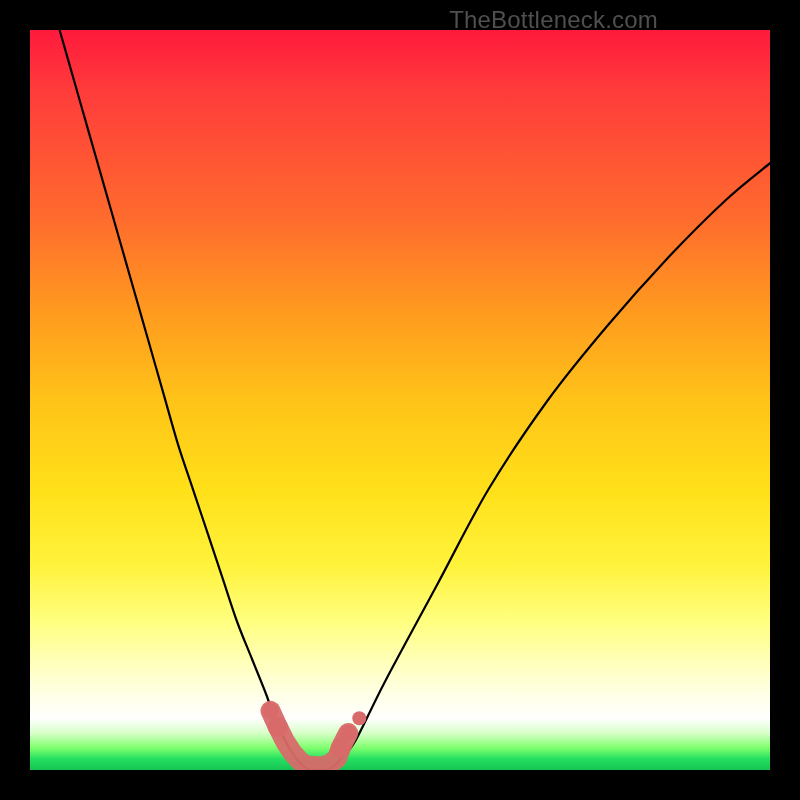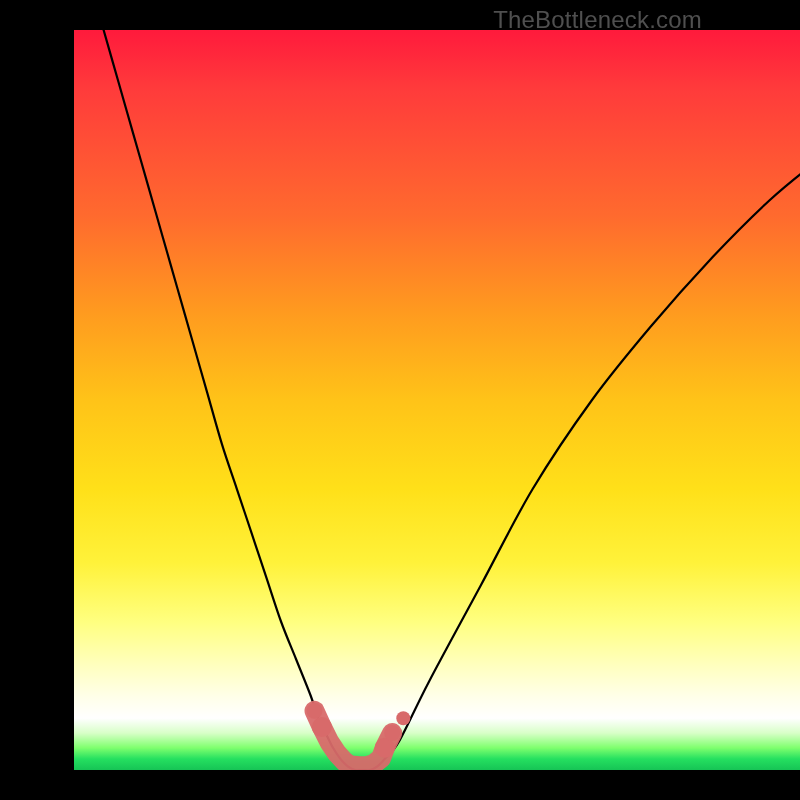--- a/index.html
+++ b/index.html
@@ -11,21 +11,20 @@
     background: #000;
     font-family: Arial, Helvetica, sans-serif;
   }
   .frame {
     position: absolute;
     left: 0;
     top: 0;
     width: 672px;
     height: 800px;
     background: #000;
-    margin-left: 44px;
   }
   .plot {
     position: absolute;
     left: 30px;
     top: 30px;
     width: 740px;
     height: 740px;
     
     background: linear-gradient(to bottom,
       #ff1a3c 0%,

